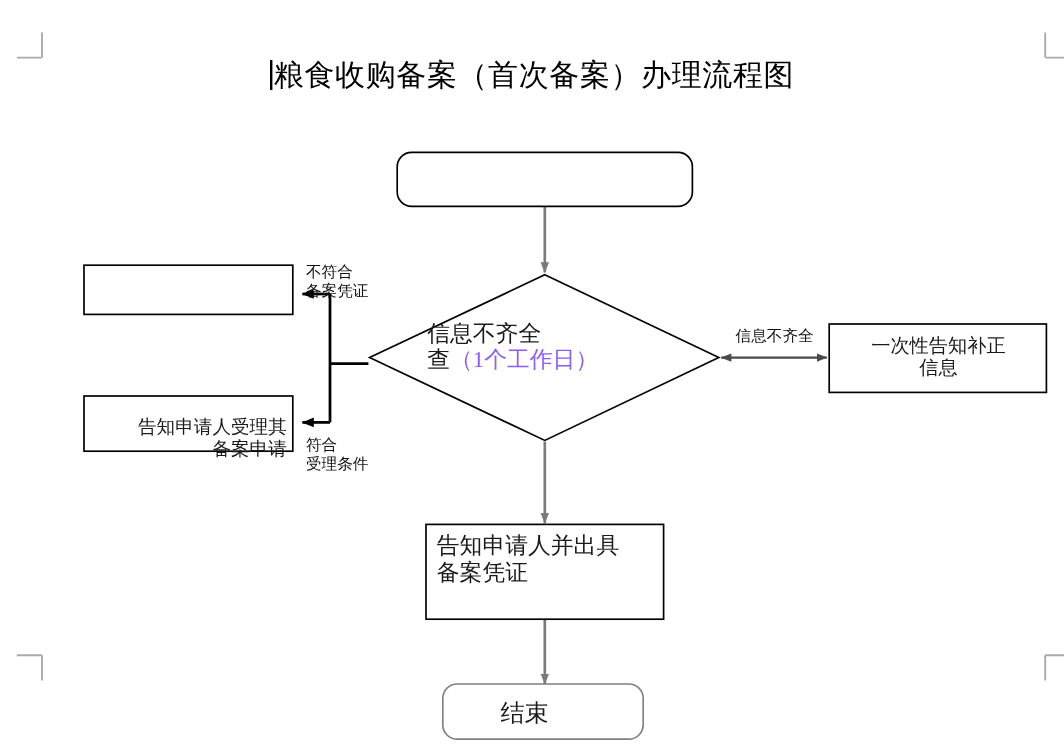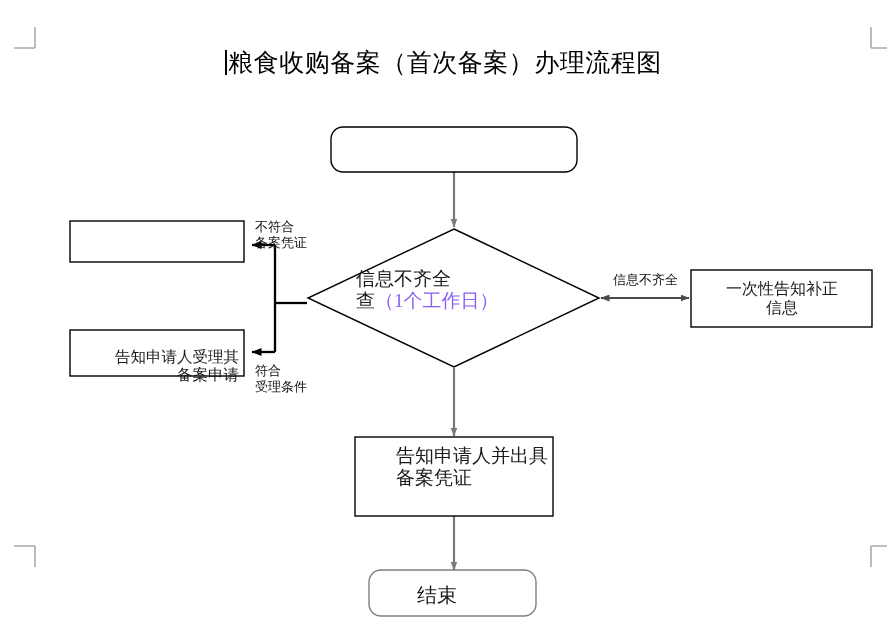--- a/index.html
+++ b/index.html
@@ -61,21 +61,21 @@
     line-height: 1.25;
     white-space: pre-line;
   }
   
   #t-start      { left: 333px; top: 136px; width: 244px; text-align: center; font-size: 21px; }
   #t-decision   { left: 356px; top: 268px; width: 230px; text-align: left;  font-size: 19px; }
   #t-decision .muted { color: #8b5cf6; }
   #t-reject     { left: 79px;  top: 226px; width: 160px; text-align: left;  font-size: 15.5px; }
   #t-accept     { left: 79px;  top: 348px; width: 160px; text-align: right;  font-size: 15.5px; }
   #t-supplement { left: 697px; top: 280px; width: 170px; text-align: center; font-size: 16px; }
-  #t-issue      { left: 364px; top: 445px; width: 180px; text-align: left;  font-size: 19px; margin-left: 32px; }
+  #t-issue      { left: 364px; top: 445px; width: 180px; text-align: left;  font-size: 19px; }
   #t-end        { left: 369px; top: 584px; width: 136px; text-align: center; font-size: 20px; }
   
   #l-not-meet  { left: 255px; top: 219px; }
   #l-meet      { left: 255px; top: 363px; }
   #l-incomplete{ left: 613px; top: 272px; }
 </style>
 </head>
 <body>
 
 <div id="page">

